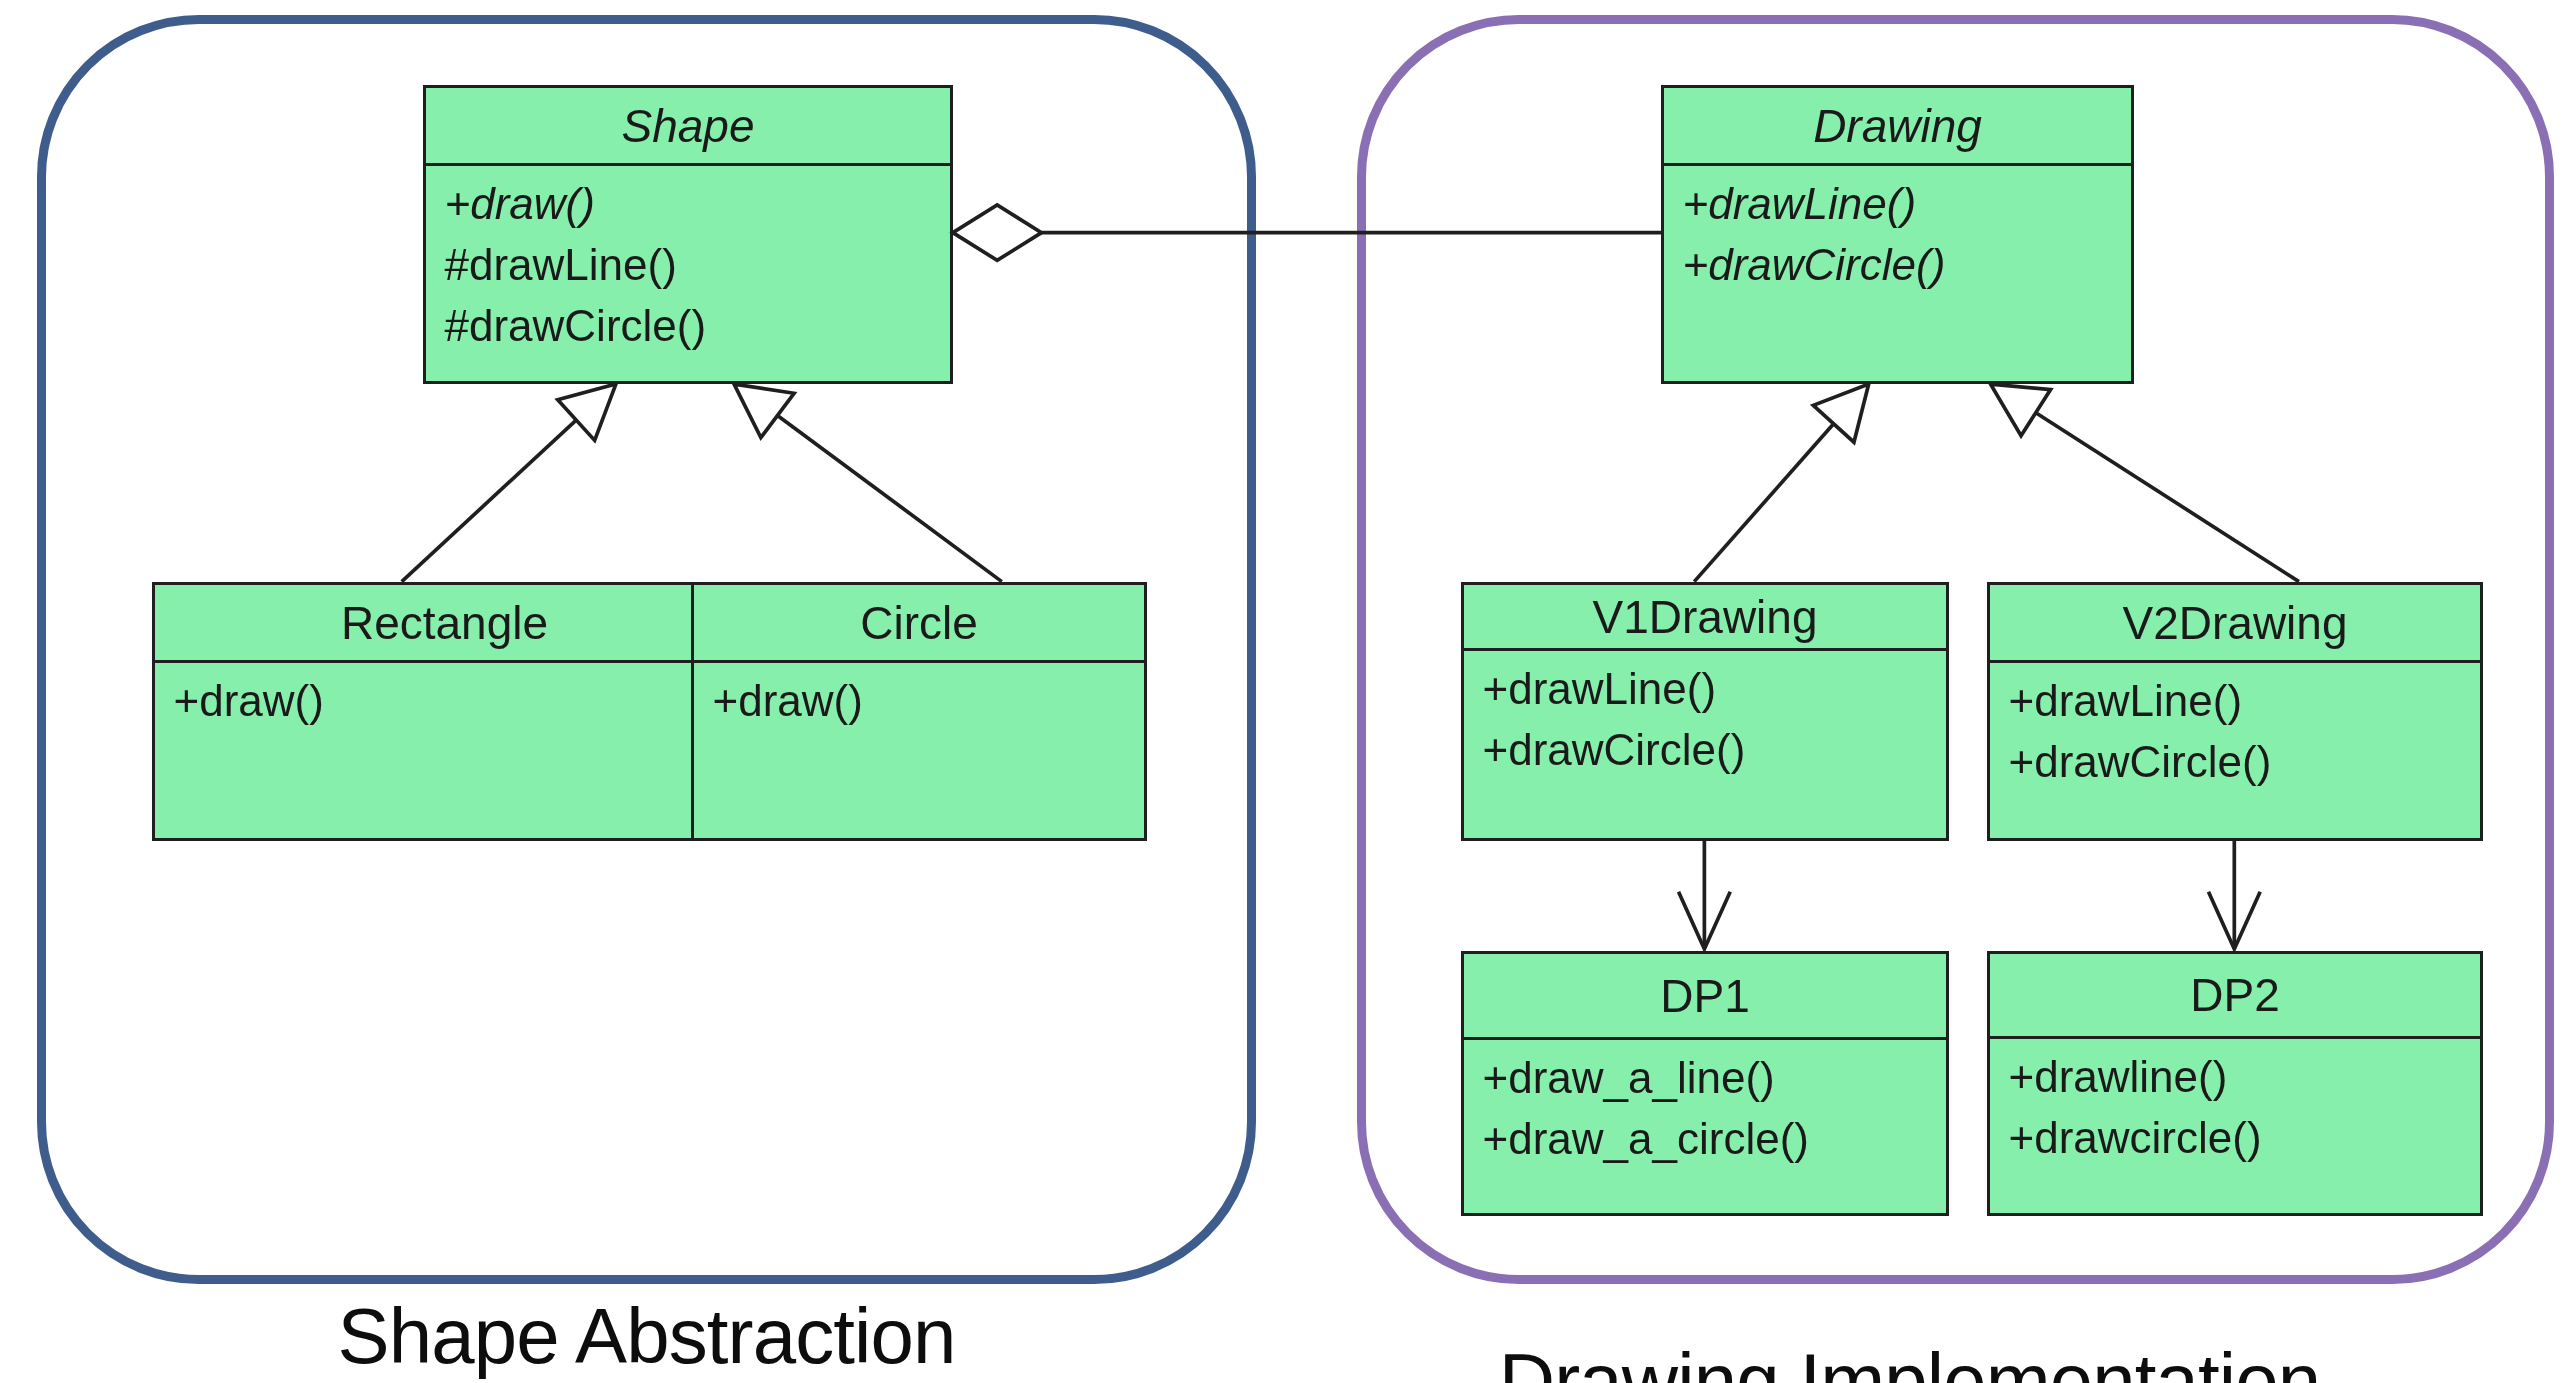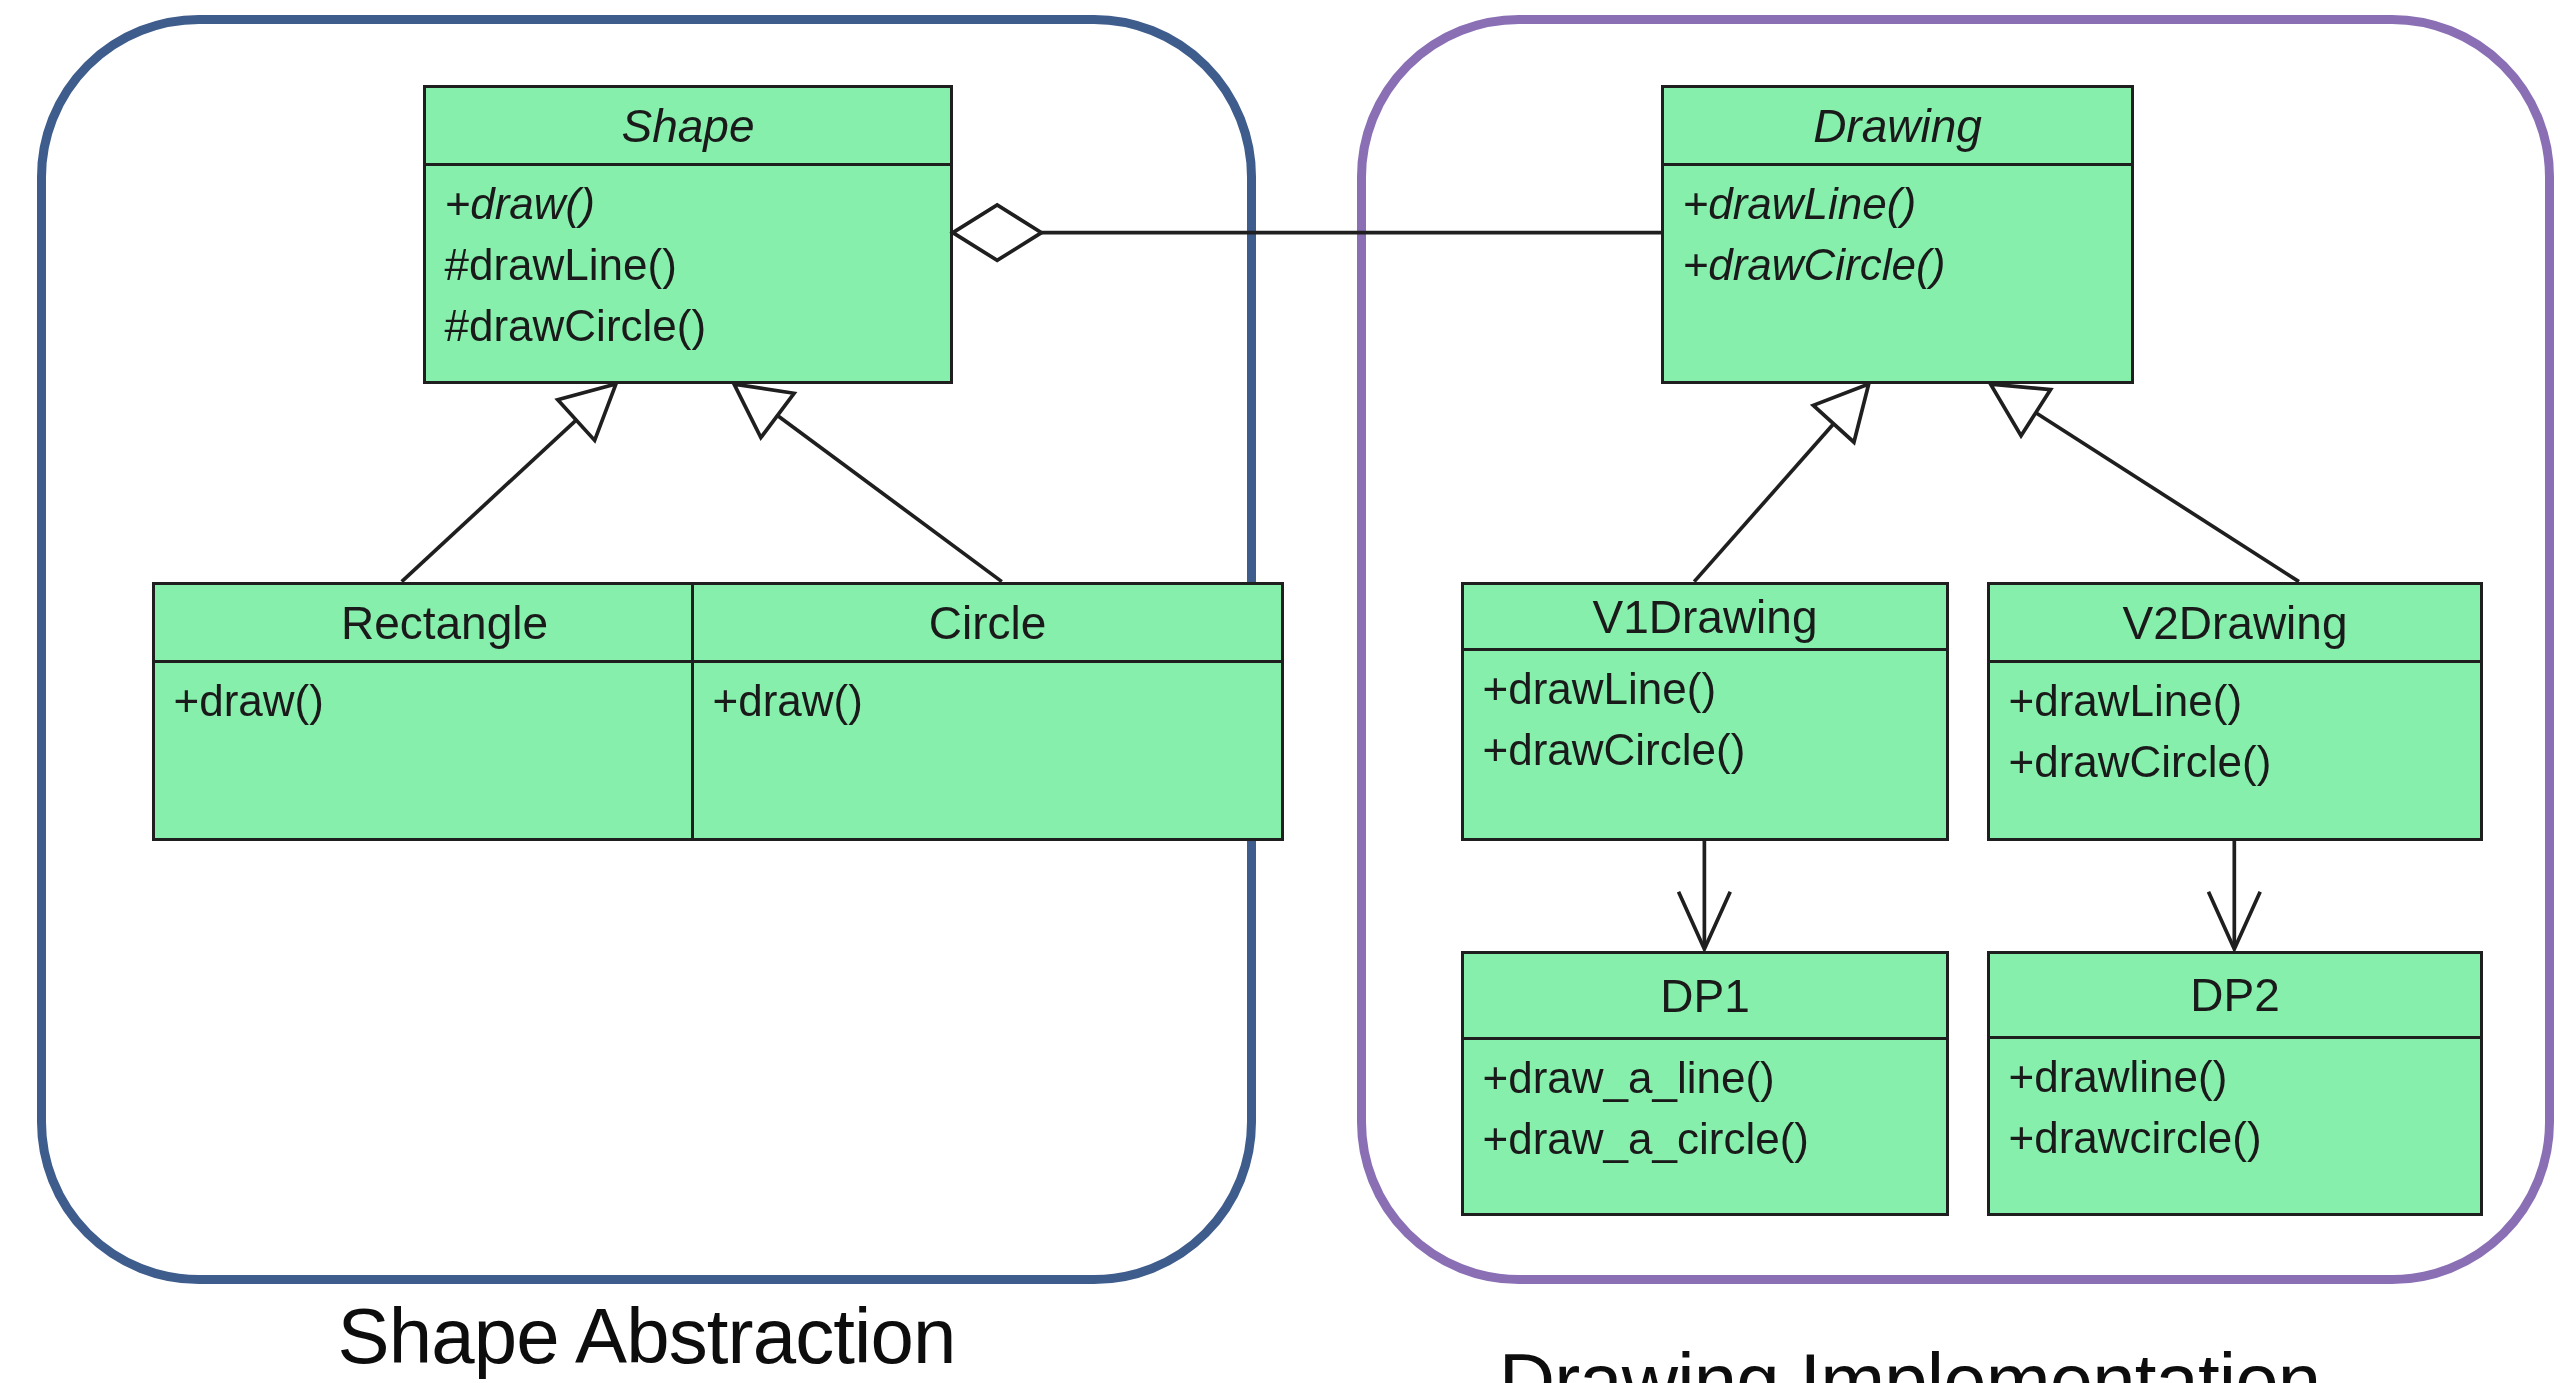--- a/index.html
+++ b/index.html
@@ -85,21 +85,21 @@
     </div>
   </div>
 
   <div class="class-box" style="left:152px;top:582px;width:585px;height:259px;">
     <div class="class-title" style="height:78px;">Rectangle</div>
     <div class="class-methods">
       <div class="method">+draw()</div>
     </div>
   </div>
 
-  <div class="class-box" style="left:691px;top:582px;width:593px;height:259px;">
+  <div class="class-box" style="left:691px;top:582px;width:456px;height:259px;">
     <div class="class-title" style="height:78px;">Circle</div>
     <div class="class-methods">
       <div class="method">+draw()</div>
     </div>
   </div>
 
   <div class="class-box" style="left:1461px;top:582px;width:488px;height:259px;">
     <div class="class-title" style="height:66px;">V1Drawing</div>
     <div class="class-methods">
       <div class="method">+drawLine()</div>

